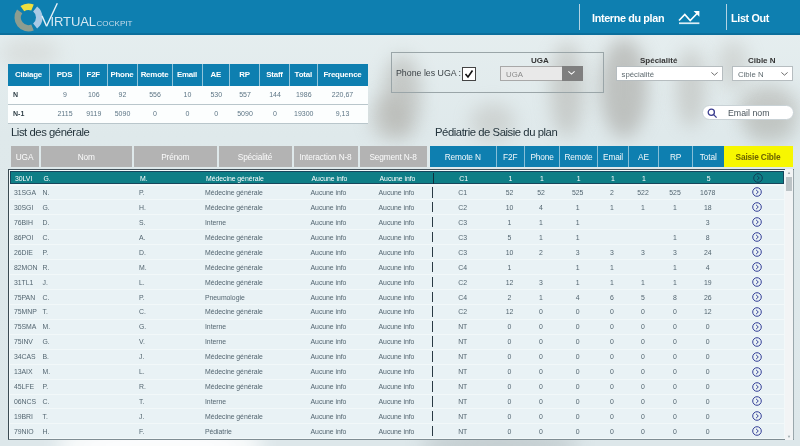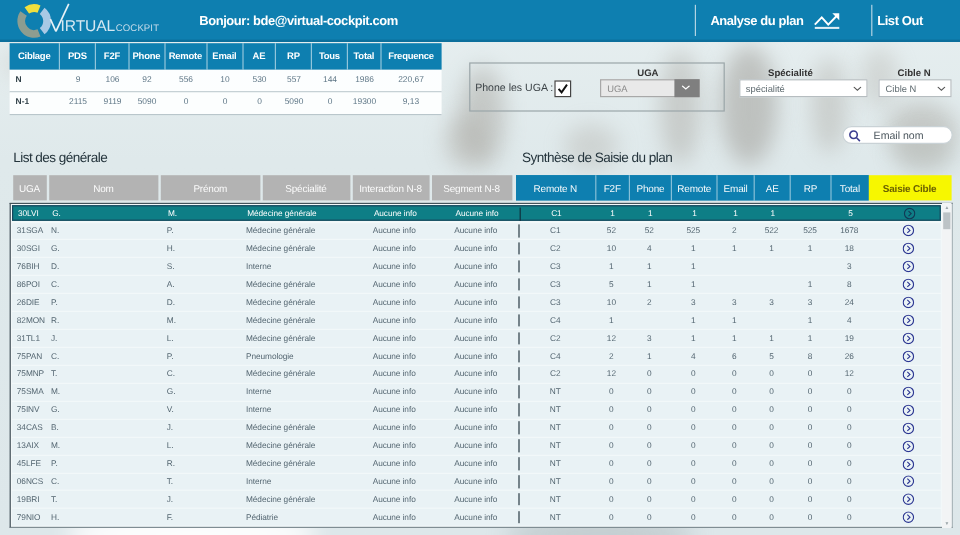--- a/index.html
+++ b/index.html
@@ -4,21 +4,21 @@
 html,body { width:800px; height:446px; overflow:hidden; font-family:"Liberation Sans", sans-serif; }
 body { position:relative; background:linear-gradient(180deg,#e7eff0 0%,#dfe9eb 30%,#dde7ea 100%); }
 .abs { position:absolute; }
 
 .blob { position:absolute; border-radius:50%; filter:blur(9px); }
 
 #hdr { position:absolute; left:0; top:0; width:800px; height:35px; background:#0e7fb0; border-bottom:2px solid #0c6f9c; }
 #hdr .sep { position:absolute; top:4px; width:1px; height:26px; background:#cfe2ec; opacity:.85; }
 .htxt { position:absolute; color:#fff; font-size:10.8px; font-weight:600; letter-spacing:-0.35px; top:12px; }
 
-#sum { position:absolute; left:8px; top:36px; width:359.5px; }
+#sum { position:absolute; left:8px; top:64px; width:359.5px; }
 #sum .hrow { display:flex; height:21.5px; }
 #sum .hrow div { background:#0e7fb0; color:#fff; font-size:7.9px; font-weight:600; letter-spacing:-0.2px; display:flex; align-items:center; justify-content:center; border-right:1px solid rgba(255,255,255,.55); }
 #sum .hrow div:last-child { border-right:none; }
 #sum .drow { display:flex; height:19px; background:rgba(253,255,255,.95); border-bottom:1px solid #b9c6cb; }
 #sum .drow div { font-size:7px; color:#5d7585; display:flex; align-items:center; justify-content:center; }
 #sum .drow div:first-child { justify-content:flex-start; padding-left:5px; color:#2e3e46; font-weight:700; }
 
 #fbox { position:absolute; left:391px; top:52px; width:213px; height:41px; border:1px solid #9aa5a8; }
 .flabel { position:absolute; font-size:8px; font-weight:700; color:#333; }
 .dd { position:absolute; height:14.5px; background:#fff; border:1px solid #b6bdc0; font-size:7.8px; color:#5f6b70; }
@@ -67,43 +67,42 @@
     <g>
       <path d="M 10.33 6.69 A 10.75 10.75 0 0 1 20.53 5.53" stroke="#efdf3e" stroke-width="6.5" fill="none"></path>
       <path d="M 23.12 7.03 A 10.75 10.75 0 0 1 23.12 23.97" stroke="#a9c9e5" stroke-width="6.5" fill="none"></path>
       <path d="M 20.53 25.47 A 10.75 10.75 0 0 1 7.69 9.33" stroke="#8d9d90" stroke-width="6.5" fill="none"></path>
     </g>
     <path d="M 30 13.9 L 34.6 24.2" stroke="#e8f2f7" stroke-width="1.4" fill="none"></path>
     <path d="M 34.6 24.2 L 45.3 1.2" stroke="#e8f2f7" stroke-width="1.4" fill="none"></path>
     <text x="38.5" y="23.8" font-size="13" fill="#d5e8f2" textLength="45.5" lengthAdjust="spacing" font-weight="400">IRTUAL</text>
     <text x="84.5" y="23.5" font-size="8" fill="#c7dcea" textLength="36" lengthAdjust="spacing" font-weight="400">COCKPIT</text>
   </svg>
-  <div class="htxt" style="left:166px">Bonjour: bde@virtual-cockpit.com</div>
   <div class="sep" style="left:579px"></div>
-  <div class="htxt" style="left:592px">Analyse du plan</div>
+  <div class="htxt" style="left:592px">Interne du plan</div>
   <svg class="abs" style="left:678px;top:10px" width="23" height="15" viewBox="0 0 23 15">
     <path d="M1 10.5 L6.8 4.5 L12.2 10.5 L20 2.5" stroke="#fff" stroke-width="1.6" fill="none"></path>
     <path d="M15.6 1 L21.4 1 L21.4 6.8 Z" fill="#fff"></path>
     <rect x="1" y="12.4" width="20.4" height="1.7" fill="#ddeef6"></rect>
   </svg>
   <div class="sep" style="left:725.5px"></div>
   <div class="htxt" style="left:731px">List Out</div>
 </div>
 
 <div id="sum">
   <div class="hrow">
     <div style="width:42px">Ciblage</div>
       <div style="width:30px">PDS</div>
       <div style="width:27.5px">F2F</div>
       <div style="width:30px">Phone</div>
       <div style="width:35px">Remote</div>
       <div style="width:30px">Email</div>
       <div style="width:27.5px">AE</div>
       <div style="width:30px">RP</div>
-      <div style="width:30px">Tous</div>
+      <div style="width:30px">Staff</div>
       <div style="width:27.5px">Total</div>
       <div style="width:50px">Frequence</div>
   </div>
   <div class="drow">
     <div style="width:42px">N</div>
       <div style="width:30px">9</div>
       <div style="width:27.5px">106</div>
       <div style="width:30px">92</div>
       <div style="width:35px">556</div>
       <div style="width:30px">10</div>
@@ -158,21 +157,21 @@
   </div>
 
 <div id="search"></div>
 <svg class="abs" style="left:707px;top:107.5px" width="11" height="11" viewBox="0 0 11 11">
     <circle cx="4.3" cy="4.3" r="3.1" stroke="#3b3d8f" stroke-width="1.3" fill="none"></circle>
     <path d="M6.6 6.6 L9.6 9.6" stroke="#3b3d8f" stroke-width="1.3"></path>
   </svg>
 <div class="abs" style="left:728px;top:108px;font-size:8.8px;color:#4a555c">Email nom</div>
 
 <div class="stitle" style="left:11px;top:126.2px">List des générale</div>
-<div class="stitle" style="left:435px;top:126.2px">Synthèse de Saisie du plan</div>
+<div class="stitle" style="left:435px;top:126.2px">Pédiatrie de Saisie du plan</div>
 
 <div class="abs" style="left:430px;top:146px;width:293.5px;height:21px;background:#0e7fb0"></div>
 <div class="gh ghg" style="left:10.5px;width:28px">UGA</div>
 <div class="gh ghg" style="left:40.5px;width:91.5px">Nom</div>
 <div class="gh ghg" style="left:134px;width:82.5px">Prénom</div>
 <div class="gh ghg" style="left:218.5px;width:73px">Spécialité</div>
 <div class="gh ghg" style="left:293.5px;width:64px">Interaction N-8</div>
 <div class="gh ghg" style="left:359.5px;width:67px">Segment N-8</div>
 <div class="gh ghb" style="left:430px;width:65.5px">Remote N</div>
 <div class="gh ghb" style="left:495.5px;width:28.5px;border-left:1px solid rgba(255,255,255,.5)">F2F</div>

